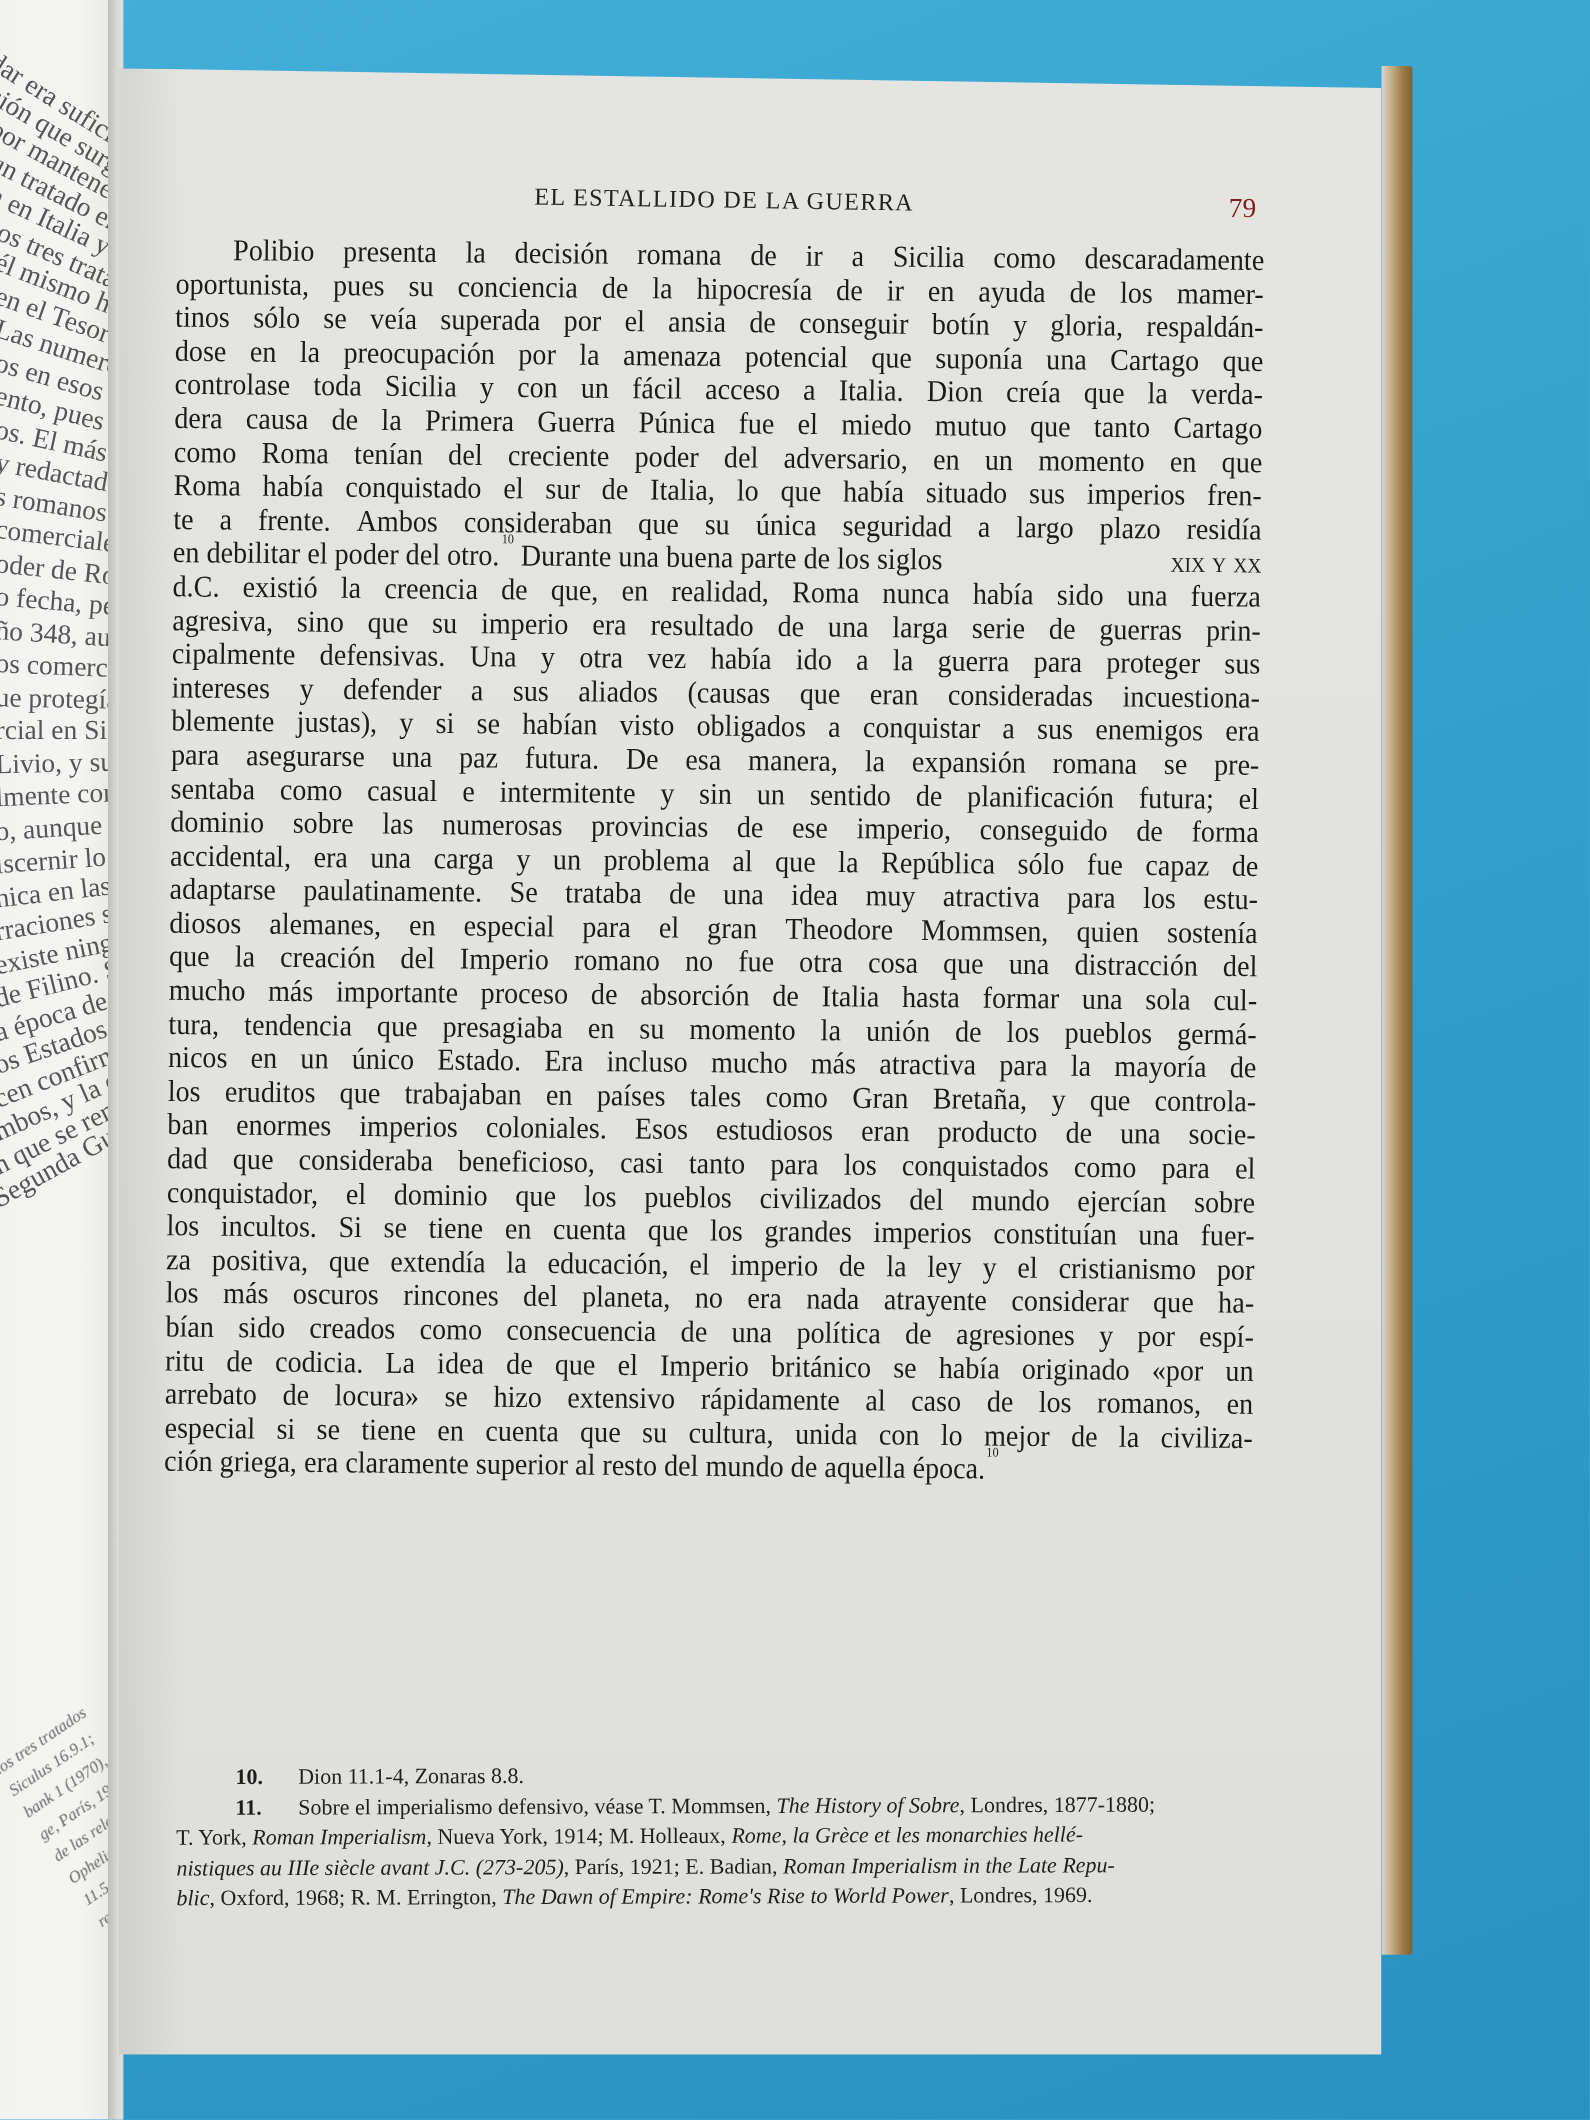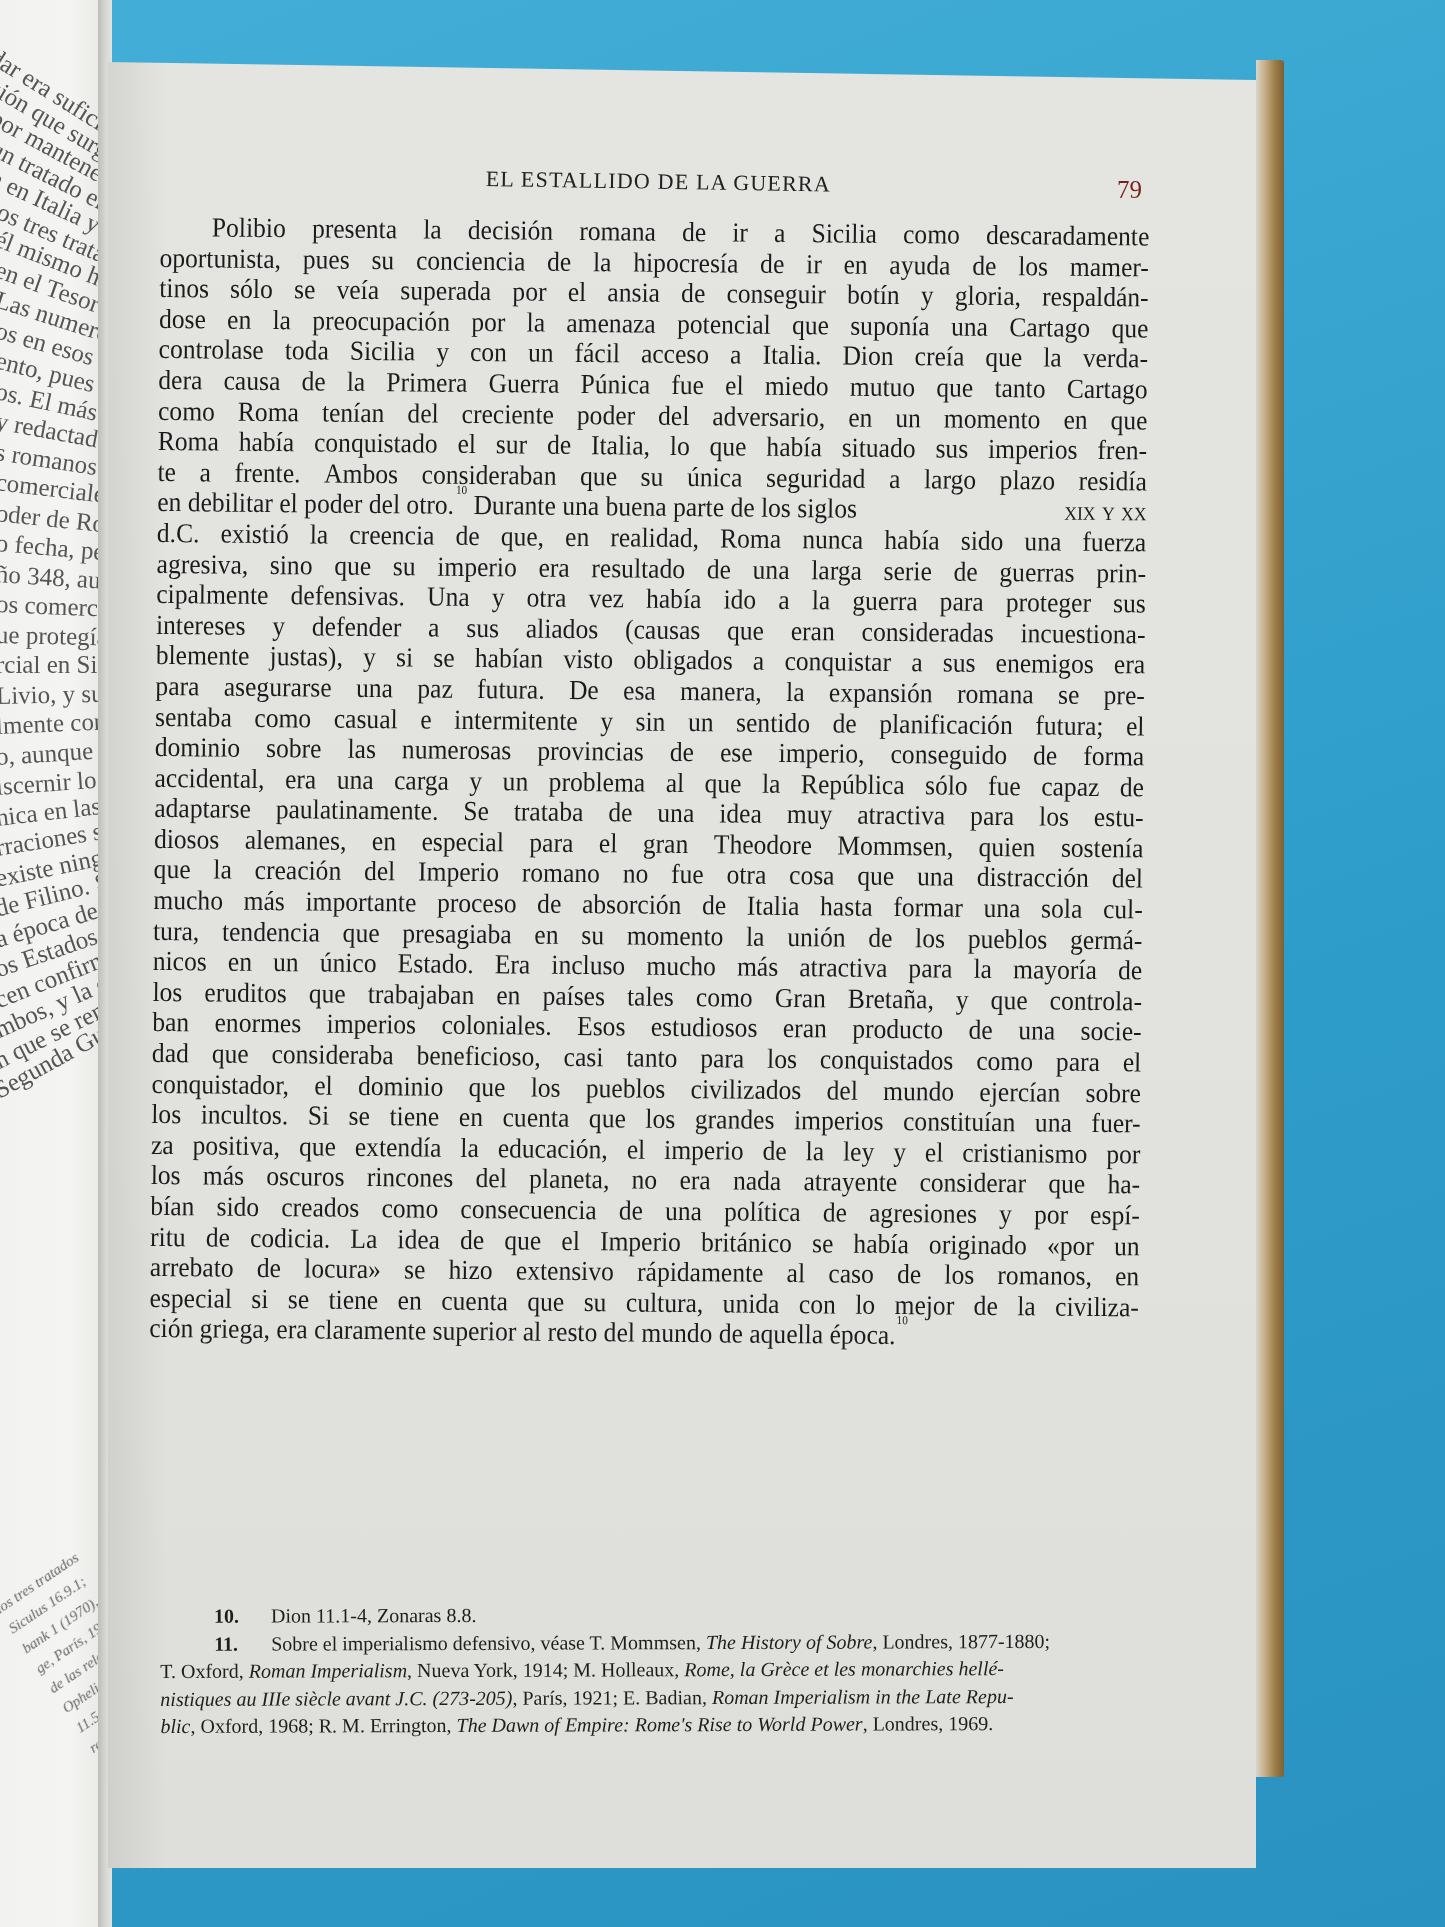--- a/index.html
+++ b/index.html
@@ -696,21 +696,21 @@
   <div class="fn-line">
     <span class="fn-num">10.</span>
     <span>Dion 11.1-4, Zonaras 8.8.</span>
   </div>
   <div>
     <div class="fn-line">
       <span class="fn-num">11.</span>
       <span>Sobre el imperialismo defensivo, véase T. Mommsen, </span><i>The History of Sobre</i><span>, Londres, 1877-1880;</span>
     </div>
     <div class="fn-line">
-      <span>T. Oxford, </span><i>Roman Imperialism</i><span>, Nueva York, 1914; M. Holleaux, </span><i>Rome, la Grèce et les monarchies hellé-</i>
+      <span>T. York, </span><i>Roman Imperialism</i><span>, Nueva York, 1914; M. Holleaux, </span><i>Rome, la Grèce et les monarchies hellé-</i>
     </div>
     <div class="fn-line">
       <i>nistiques au IIIe siècle avant J.C. (273-205)</i><span>, París, 1921; E. Badian, </span><i>Roman Imperialism in the Late Repu-</i>
     </div>
     <div class="fn-line">
       <i>blic</i><span>, Oxford, 1968; R. M. Errington, </span><i>The Dawn of Empire: Rome's Rise to World Power</i><span>, Londres, 1969.</span>
     </div>
   </div>
 </div>
 

